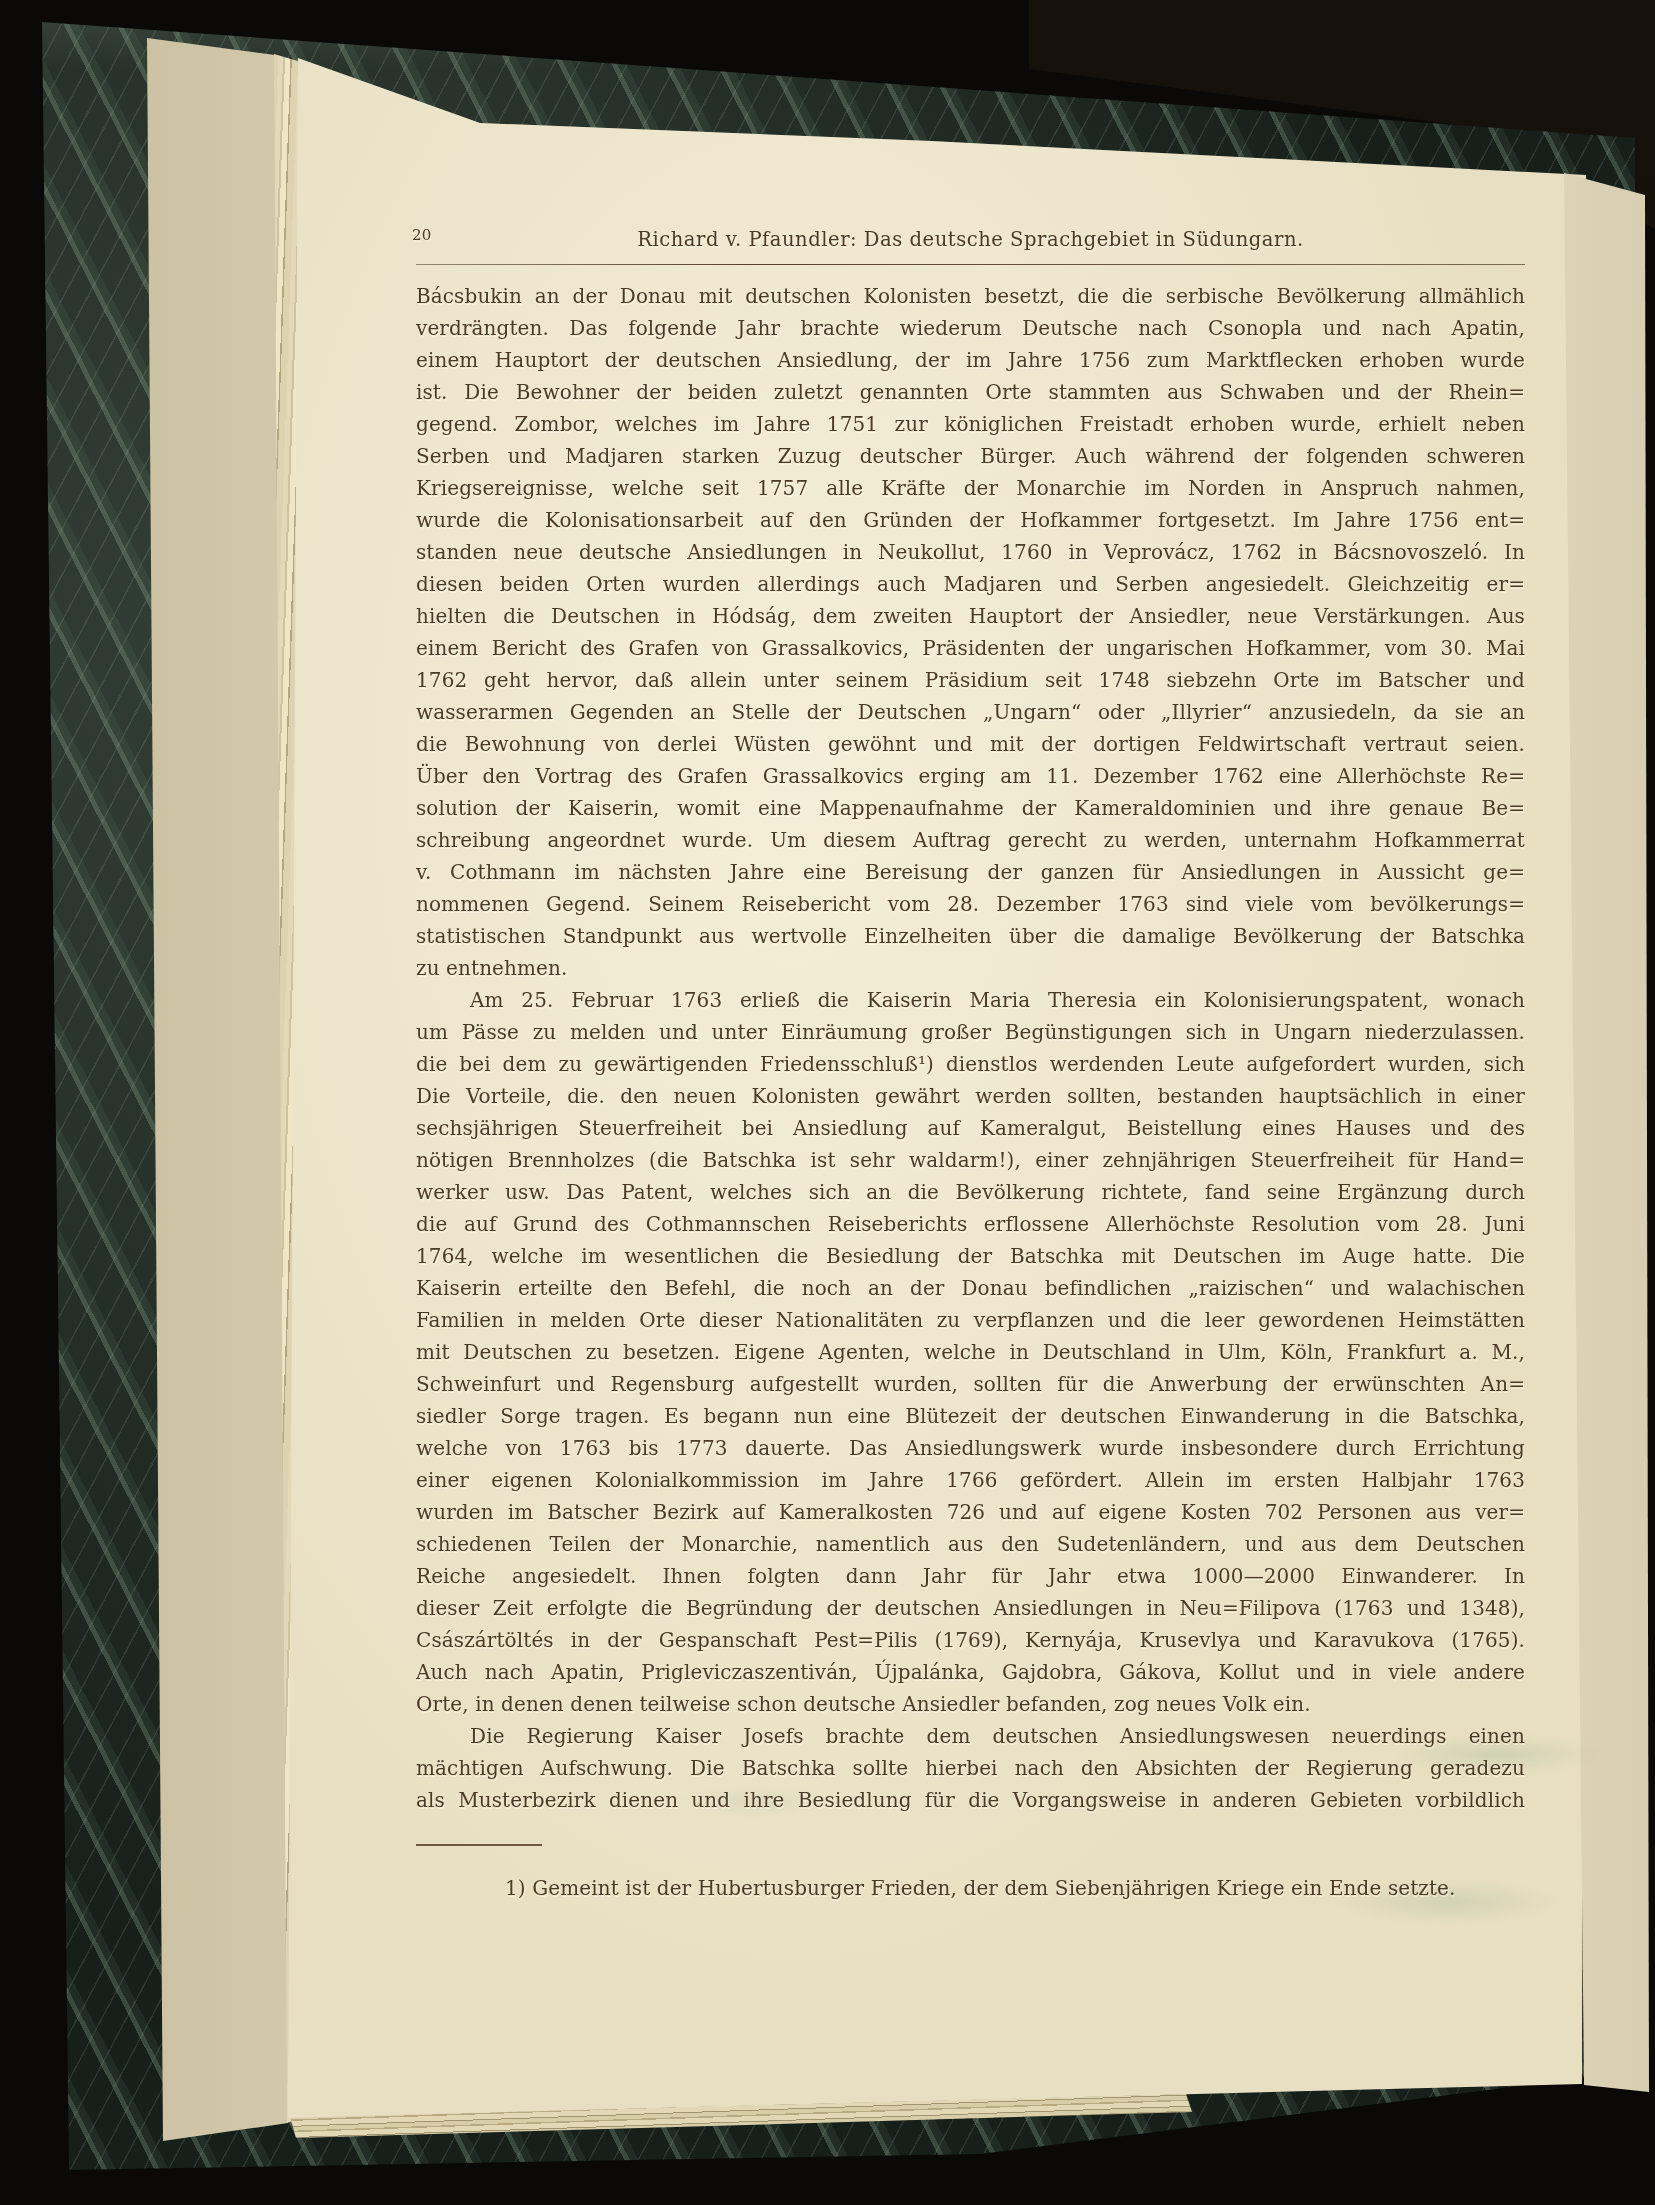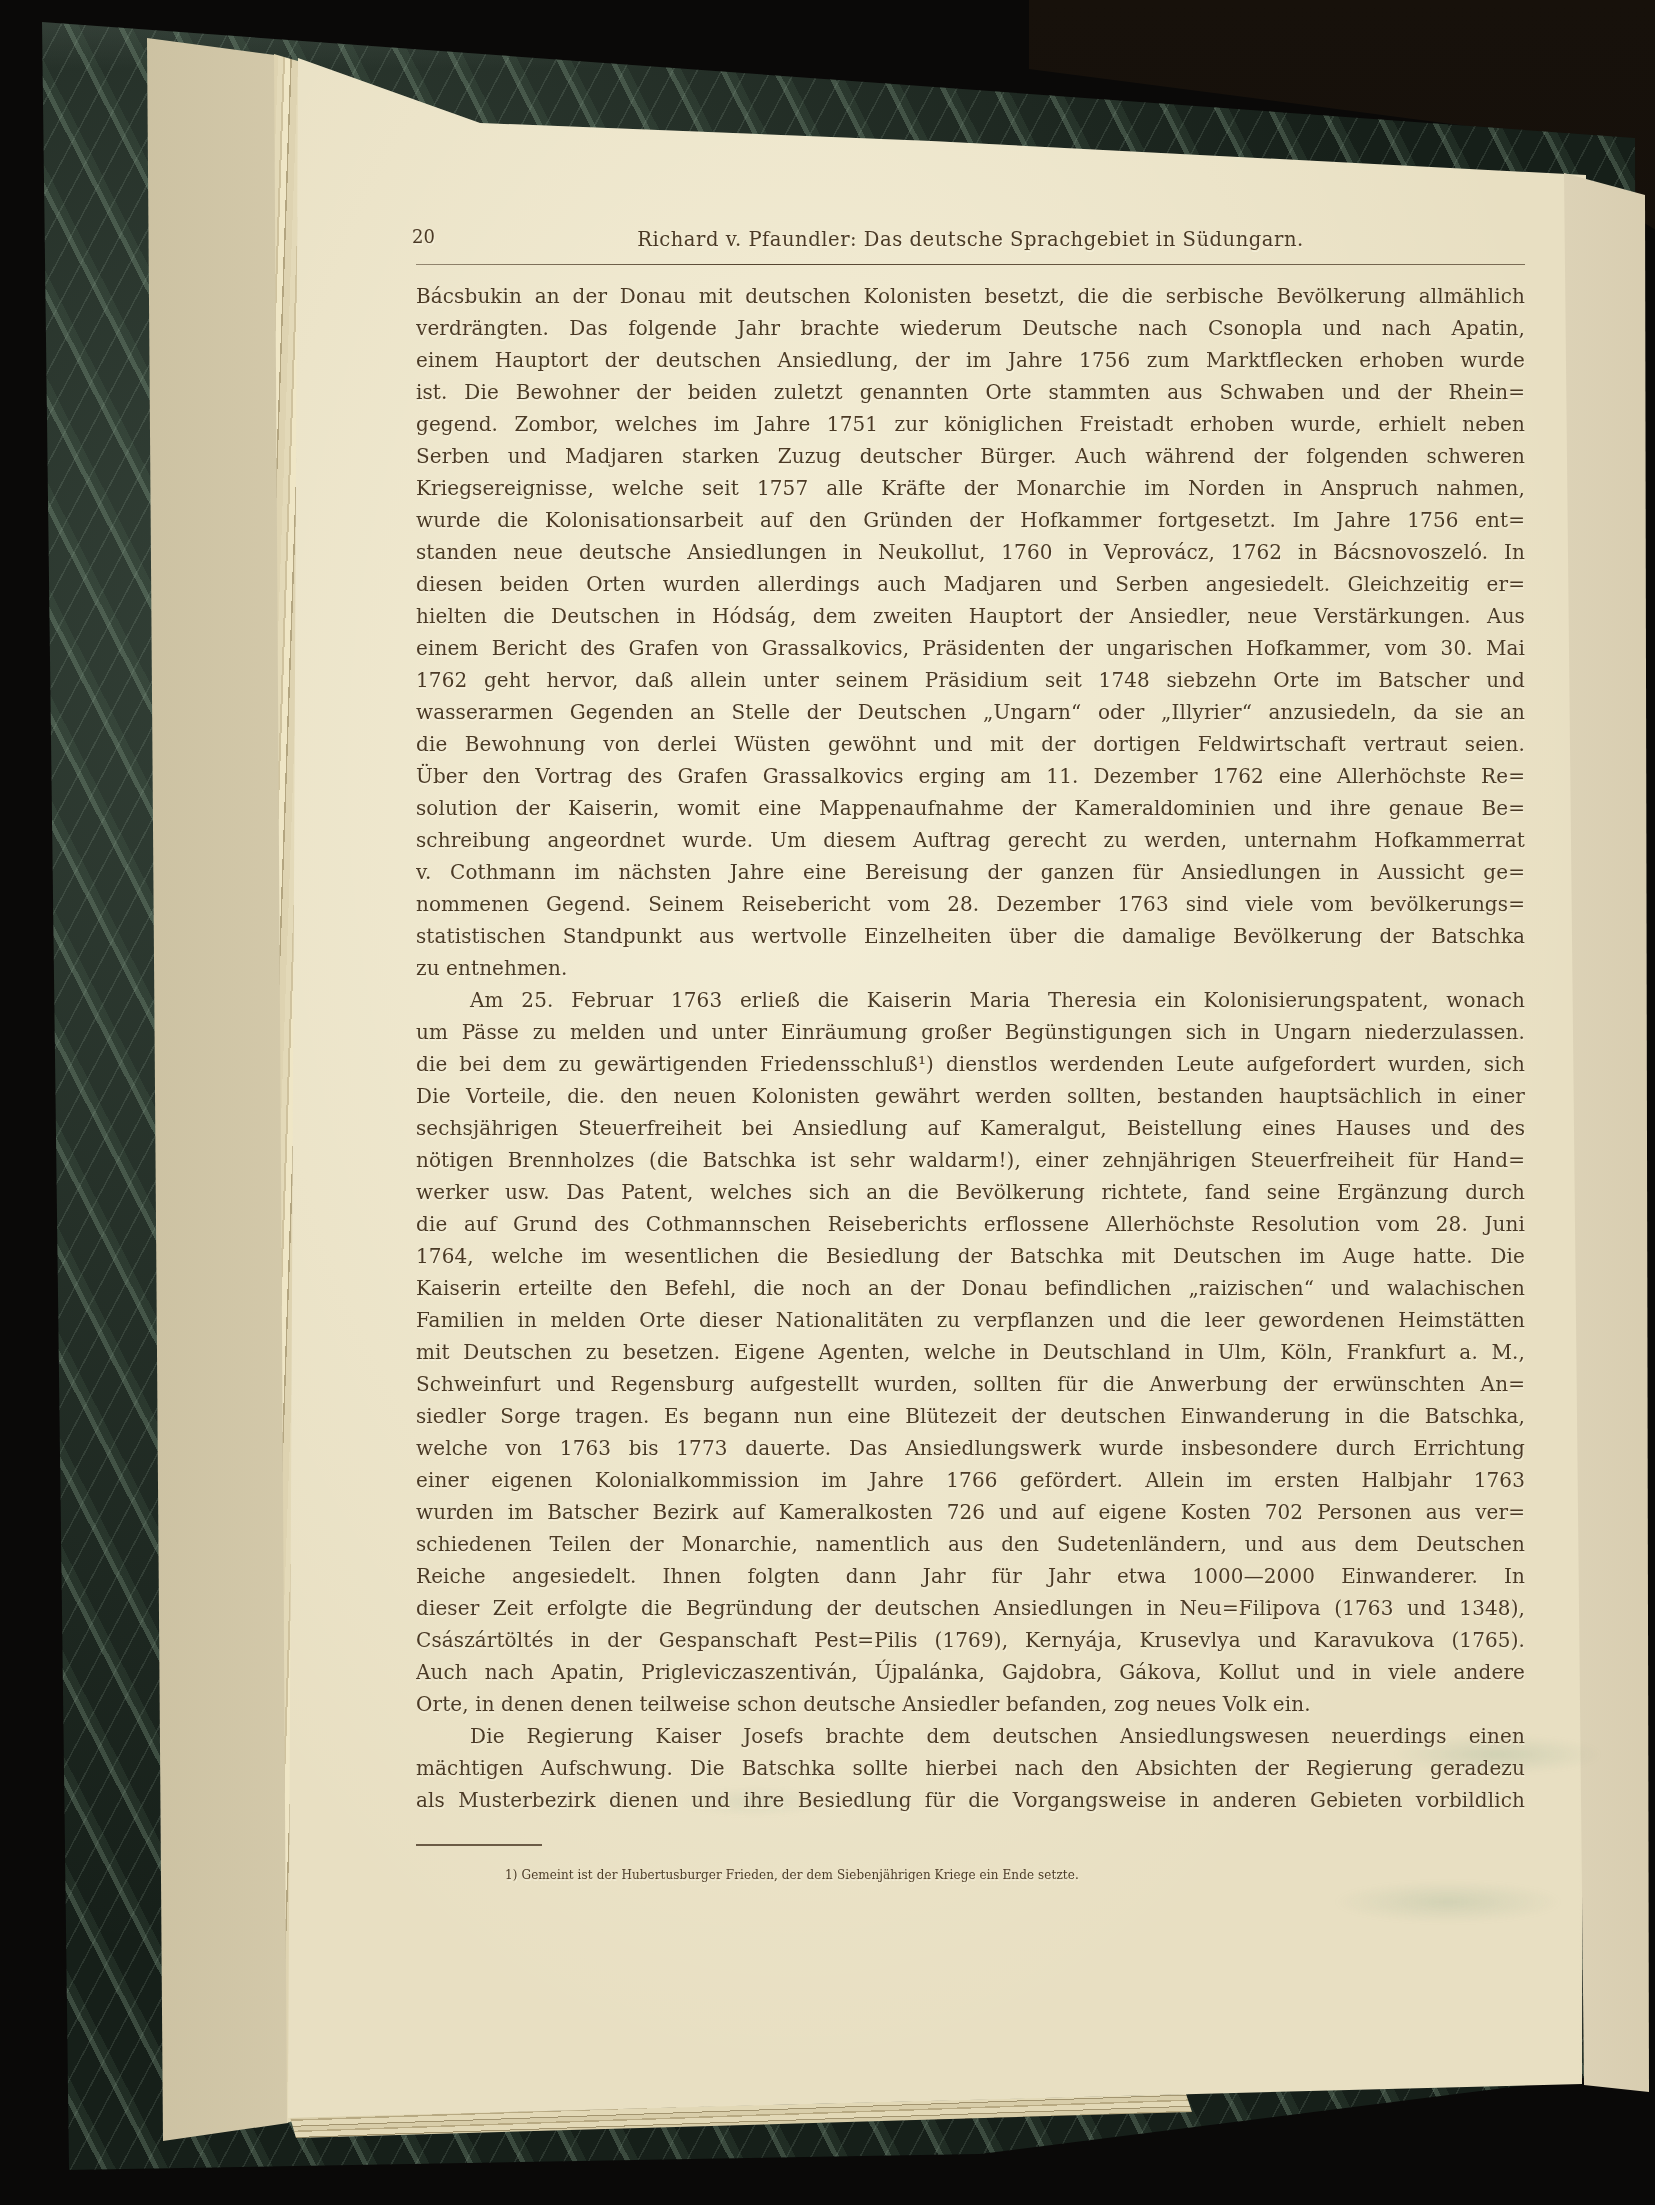--- a/index.html
+++ b/index.html
@@ -64,31 +64,31 @@
   .smudge.c{left:676px;top:1787px;width:157px;height:29px;
     background:radial-gradient(ellipse, rgba(122,158,128,0.13), rgba(0,0,0,0) 70%);}
 
   
   #textblock{
     position:absolute;left:416px;top:222px;width:1109px;
     color:#4b3a26;
     text-shadow:1px 1.5px 0.5px rgba(255,252,238,0.45);
   }
   .header{position:relative;height:36px;}
-  .page-number{position:absolute;left:-3.9px;top:3.9px;font-size:18px;}
+  .page-number{position:absolute;left:-3.9px;top:3.9px;font-size:15px;}
   .running-head{text-align:center;font-size:19.6px;line-height:36px;letter-spacing:0.5px;}
   .header-rule{height:1.5px;margin-top:5.9px;
     background:linear-gradient(90deg,rgba(75,58,38,0.55),rgba(75,58,38,0.95) 30%,rgba(75,58,38,0.70));}
   .bodytext{margin-top:14.7px;font-size:20px;letter-spacing:0.1px;}
   .line{height:32px;line-height:32px;overflow:hidden;
     text-align:justify;text-align-last:justify;}
   .line.indent{text-indent:54px;}
   .line.flush{text-align-last:left;}
   .fn-rule{margin-top:28.4px;width:126px;height:1.5px;background:rgba(75,58,38,0.8);}
-  .footnote{margin-top:17px;font-size:12px;line-height:24.5px;padding-left:89px;letter-spacing:0.1px;}
+  .footnote{margin-top:30px;font-size:20px;line-height:24.5px;padding-left:89px;letter-spacing:0.1px;}
 </style>
 </head>
 <body>
 
 <div class="abs" id="top-wedge"></div>
 <div class="abs" id="cover"></div>
 <div class="abs" id="flyleaf"></div>
 <div class="abs" id="left-stack"></div>
 <div class="abs" id="bottom-stack"></div>
 <div class="abs" id="page"></div>

